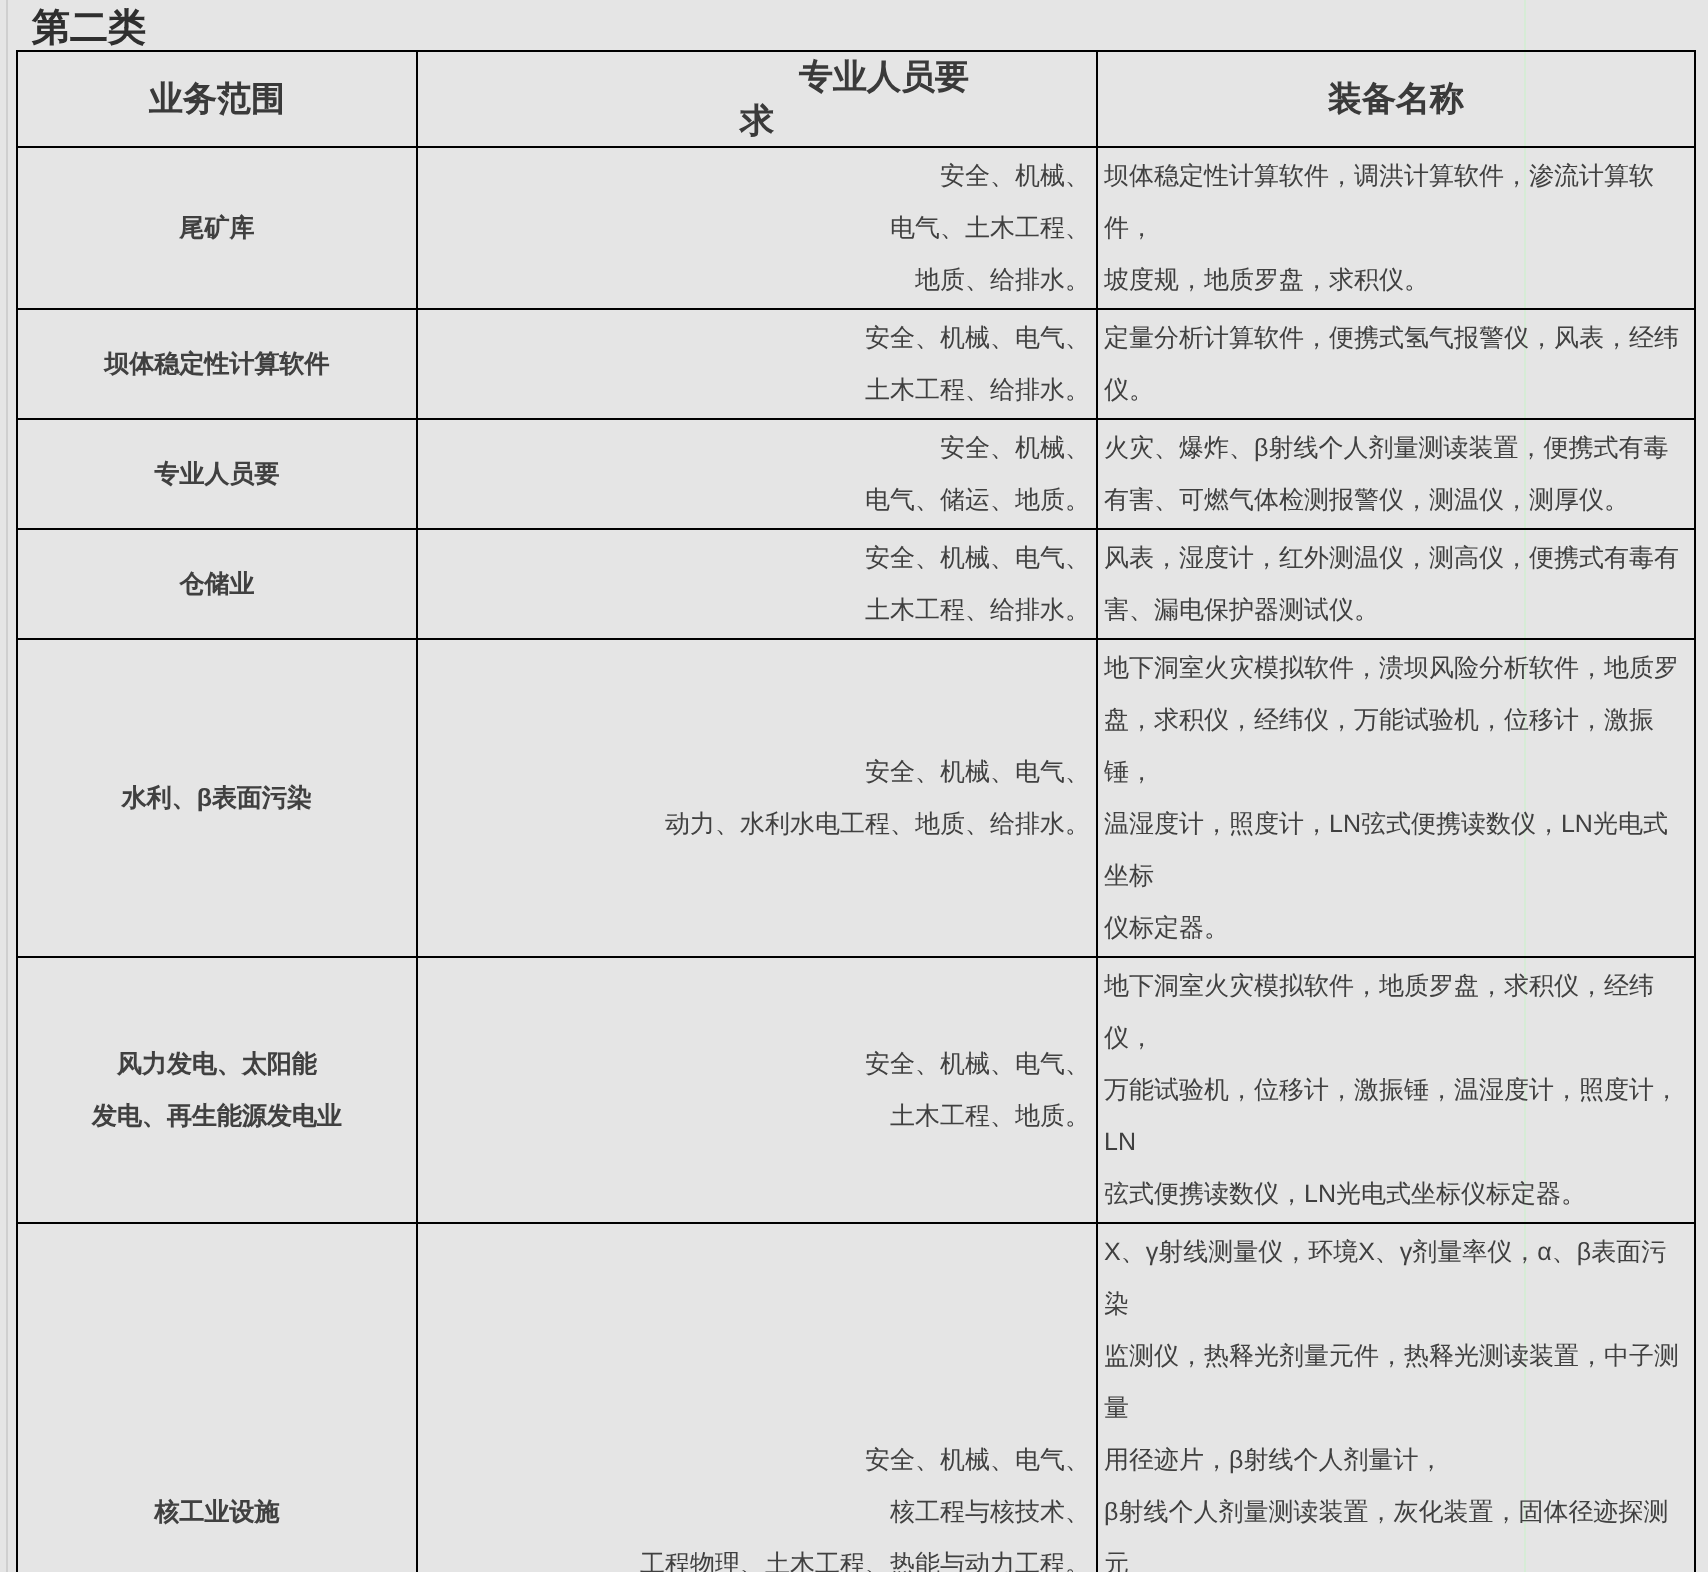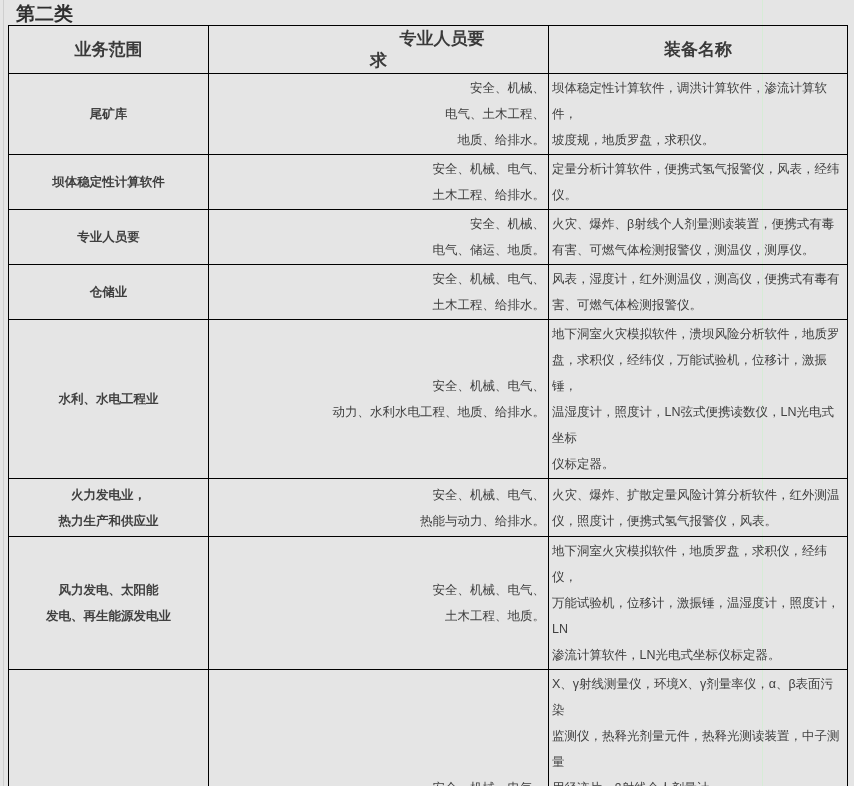--- a/index.html
+++ b/index.html
@@ -126,47 +126,39 @@
       <td class="personnel-cell">安全、机械、
 电气、储运、地质。</td>
       <td class="equipment-cell">火灾、爆炸、β射线个人剂量测读装置，便携式有毒
 有害、可燃气体检测报警仪，测温仪，测厚仪。</td>
     </tr>
     <tr style="height:52px;">
       <td class="scope-cell">仓储业</td>
       <td class="personnel-cell">安全、机械、电气、
 土木工程、给排水。</td>
       <td class="equipment-cell">风表，湿度计，红外测温仪，测高仪，便携式有毒有
-害、可燃气体检测报警仪。</td>
+害、漏电保护器测试仪。</td>
     </tr>
     <tr style="height:103px;">
-      <td class="scope-cell">水利、水电工程业</td>
+      <td class="scope-cell">水利、β表面污染</td>
       <td class="personnel-cell">安全、机械、电气、
 动力、水利水电工程、地质、给排水。</td>
       <td class="equipment-cell">地下洞室火灾模拟软件，溃坝风险分析软件，地质罗
 盘，求积仪，经纬仪，万能试验机，位移计，激振锤，
 温湿度计，照度计，LN弦式便携读数仪，LN光电式坐标
 仪标定器。</td>
-    </tr>
-    <tr style="height:58px;">
-      <td class="scope-cell">火力发电业，
-热力生产和供应业</td>
-      <td class="personnel-cell">安全、机械、电气、
-热能与动力、给排水。</td>
-      <td class="equipment-cell">火灾、爆炸、扩散定量风险计算分析软件，红外测温
-仪，照度计，便携式氢气报警仪，风表。</td>
     </tr>
     <tr style="height:80px;">
       <td class="scope-cell">风力发电、太阳能
 发电、再生能源发电业</td>
       <td class="personnel-cell">安全、机械、电气、
 土木工程、地质。</td>
       <td class="equipment-cell">地下洞室火灾模拟软件，地质罗盘，求积仪，经纬仪，
 万能试验机，位移计，激振锤，温湿度计，照度计，LN
-渗流计算软件，LN光电式坐标仪标定器。</td>
+弦式便携读数仪，LN光电式坐标仪标定器。</td>
     </tr>
     <tr style="height:177px;">
       <td class="scope-cell">核工业设施</td>
       <td class="personnel-cell">安全、机械、电气、
 核工程与核技术、
 工程物理、土木工程、热能与动力工程。</td>
       <td class="equipment-cell">X、γ射线测量仪，环境X、γ剂量率仪，α、β表面污染
 监测仪，热释光剂量元件，热释光测读装置，中子测量
 用径迹片，β射线个人剂量计，
 β射线个人剂量测读装置，灰化装置，固体径迹探测元

